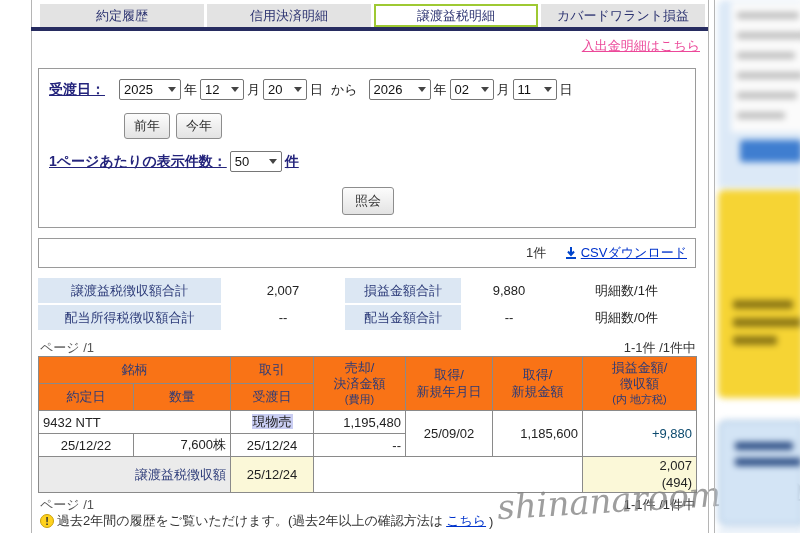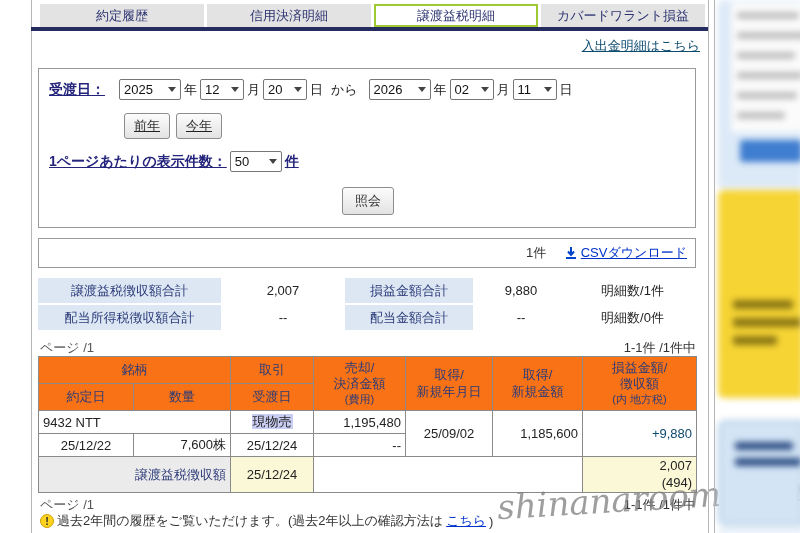--- a/index.html
+++ b/index.html
@@ -9,21 +9,21 @@
 
   .vline { position:absolute; top:0; width:1px; height:533px; background:#b5b5b5; }
 
   
   .tabbar { position:absolute; left:40px; top:4px; display:flex; gap:3px; }
   .tab { width:164px; height:23px; background:#e3e3e3; color:#2b3270; font-size:13px;
          display:flex; align-items:center; justify-content:center; cursor:pointer; }
   .tab.active { background:#fff; border:2px solid #9ec933; color:#2b3270; }
   .navybar { position:absolute; left:31px; top:27px; width:678px; height:4px; background:#272c60; }
 
-  .toplink { position:absolute; right:100px; top:37px; font-size:13px; color:#0c4a6e;
+  .toplink { position:absolute; right:100px; top:37px; font-size:13px; color:#ec4899;
              text-decoration:underline; cursor:pointer; }
 
   
   .formbox { position:absolute; left:38px; top:68px; width:658px; height:160px;
              border:1px solid #9a9a9a; background:#fff; }
   .frow { position:absolute; left:10px; display:flex; align-items:center; font-size:13px; color:#222; }
   .blabel { color:#24247c; font-weight:bold; font-size:14px;text-decoration:underline; }
   .sel { display:inline-flex; align-items:center; justify-content:space-between;
          border:1px solid #767676; border-radius:2px; background:#fff; height:21px;
          padding:0 4px; margin:0 3px; font-size:13px; color:#111; cursor:pointer; }
@@ -41,21 +41,21 @@
   .rb-csv { position:absolute; right:8px; display:flex; align-items:center; gap:4px;
             color:#0033cc; text-decoration:underline; cursor:pointer; }
 
   
   .sumgrid { position:absolute; left:38px; top:278px; width:658px; display:flex;
              flex-direction:column; gap:2px; font-size:13px; }
   .sumrow { display:flex; gap:2px; height:25px; }
   .scell { display:flex; align-items:center; justify-content:center; }
   .s-lab { background:#dce7f3; color:#2b3a78; }
   .s-val { background:#fff; color:#222; }
-  .w1{width:183px;} .w2{width:120px;} .w3{width:128px;} .w4{width:92px;} .w5{flex:1;}
+  .w1{width:183px;} .w2{width:120px;} .w3{width:116px;} .w4{width:92px;} .w5{flex:1;}
 
   .pager { position:absolute; left:40px; width:656px; font-size:13px; color:#555; }
   .pager .rt { float:right; color:#333; }
 
   
   table.dt { position:absolute; left:38px; top:356px; border-collapse:collapse; table-layout:fixed; }
   table.dt th, table.dt td { border:1px solid #8a8a8a; font-size:13px; padding:1px 4px; }
   table.dt th { background:#f97316; color:#2b3a78; font-weight:normal; text-align:center; }
   table.dt th .sm { font-size:11px; display:block; }
   table.dt th .ln { display:block; line-height:1.25; }
@@ -139,21 +139,21 @@
         <span>02</span>
           <span class="car"></span>
       </span>
       <span>月</span>
       <span class="sel" style="width:44px;">
         <span>11</span>
           <span class="car"></span>
       </span>
       <span>日</span>
     </div>
-    <div class="frow" style="top:44px;left:85px;gap:6px;text-decoration:underline;">
+    <div class="frow" style="top:44px;left:85px;gap:6px;">
       <button class="btn">前年</button>
       <button class="btn">今年</button>
     </div>
     <div class="frow" style="top:82px;">
       <span class="blabel">1ページあたりの表示件数：</span>
       <span class="sel" style="width:52px;">
         <span>50</span>
           <span class="car"></span>
       </span>
       <span class="blabel">件</span>

